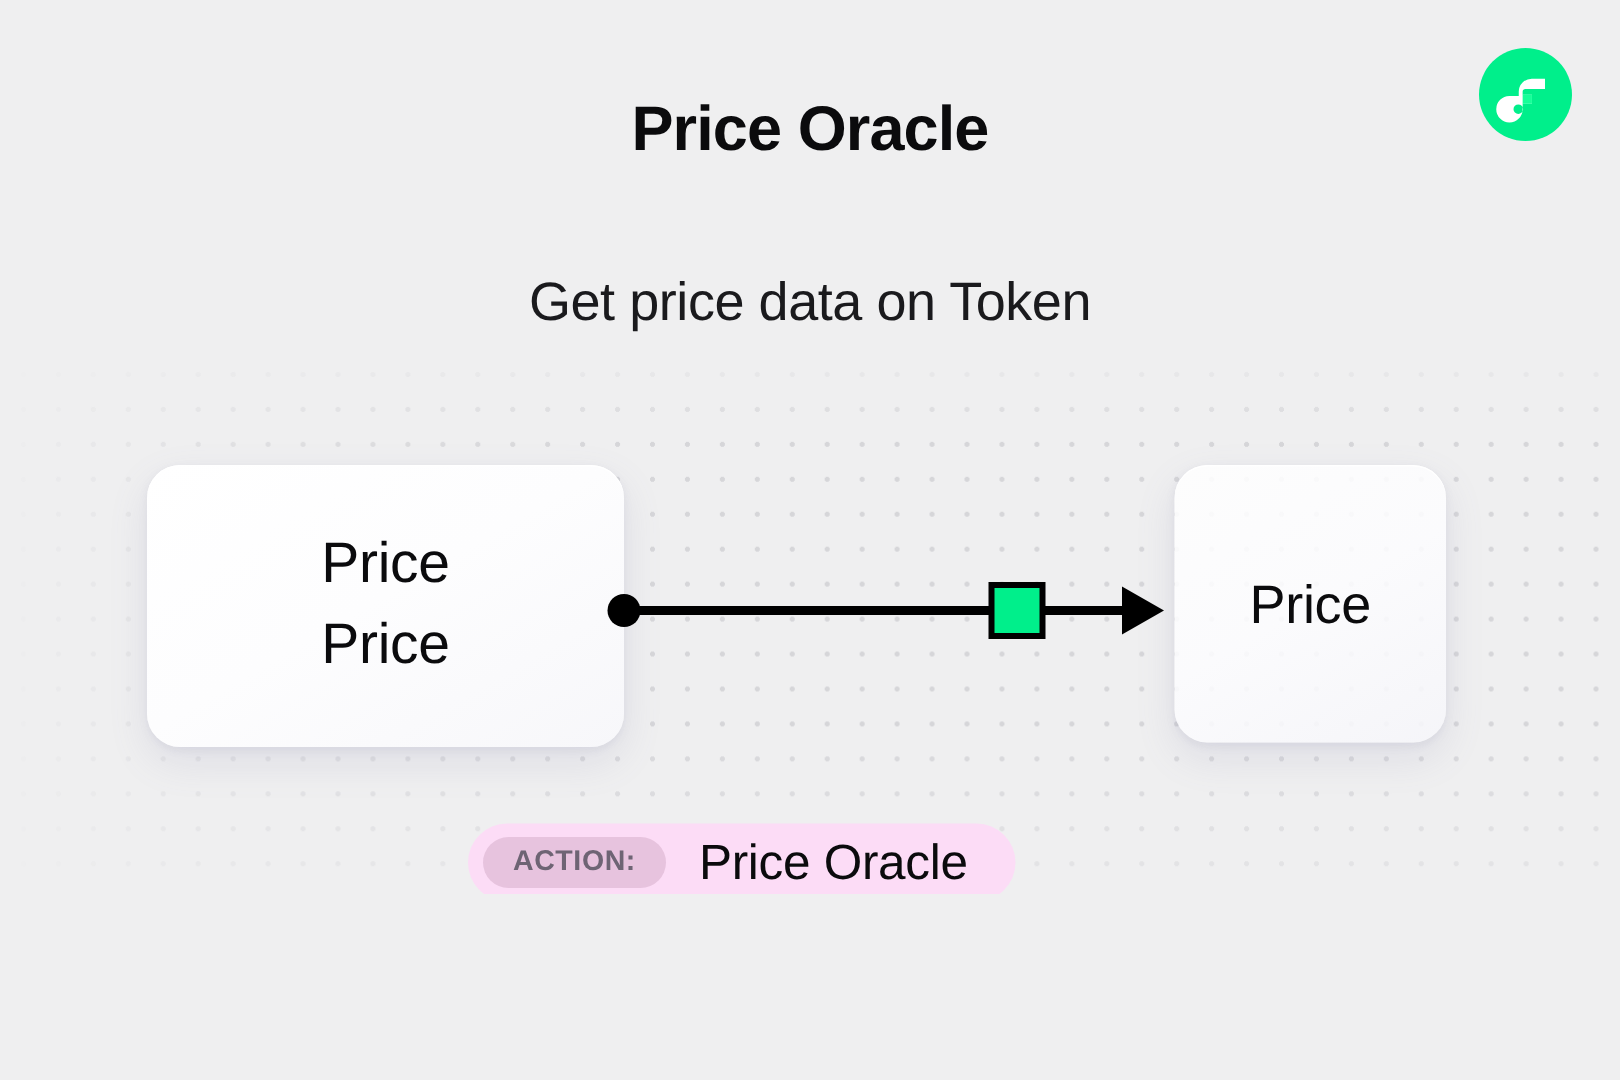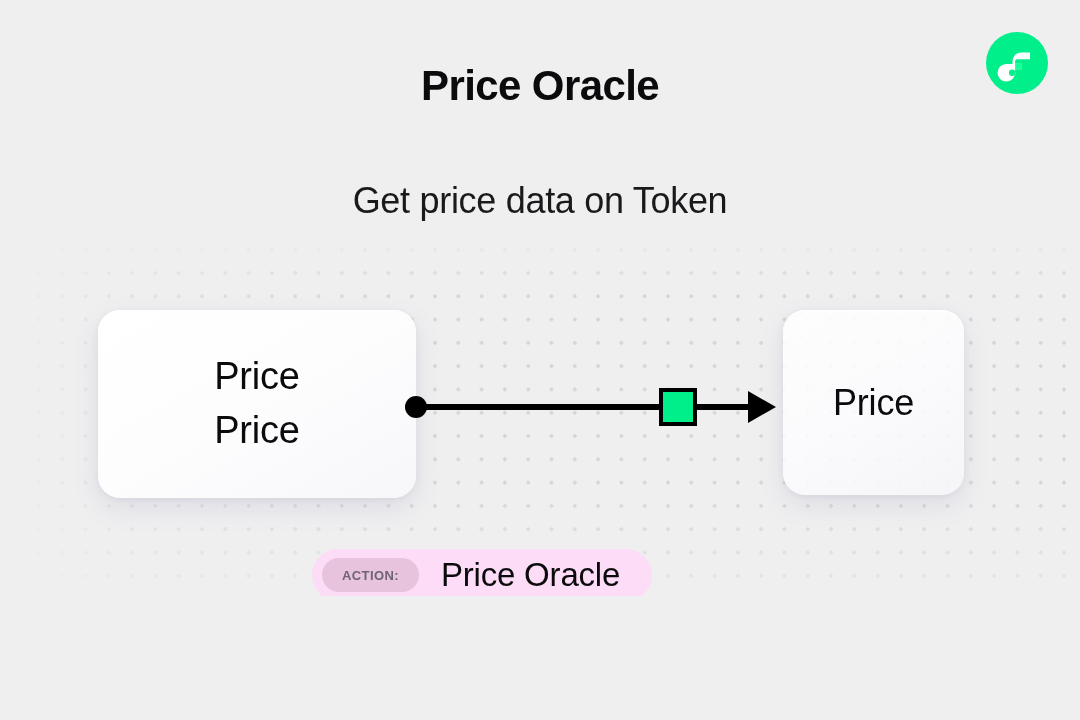--- a/index.html
+++ b/index.html
@@ -140,21 +140,21 @@
     padding: 0 10px 0 10px;
     box-sizing: border-box;
   }
   #action-badge-pill {
     background: #e7c3de;
     border-radius: 20px;
     height: 34px;
     padding: 0 20px;
     display: flex;
     align-items: center;
-    font-size: 13px;
+    font-size: 19px;
     font-weight: bold;
     letter-spacing: 0.4px;
     color: #6e6474;
   }
   #action-badge-value {
     font-size: 33px;
     letter-spacing: -0.2px;
     color: #0b0b0d;
     padding: 0 22px 0 22px;
     white-space: nowrap;

